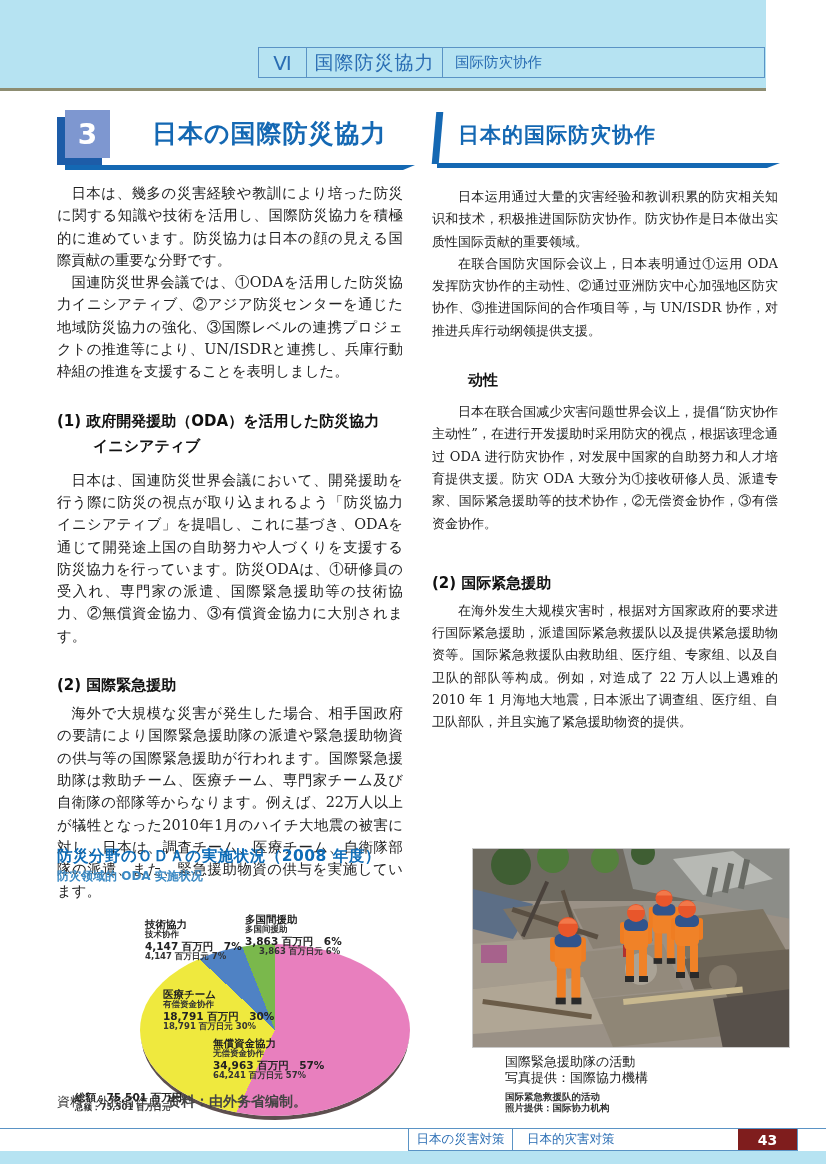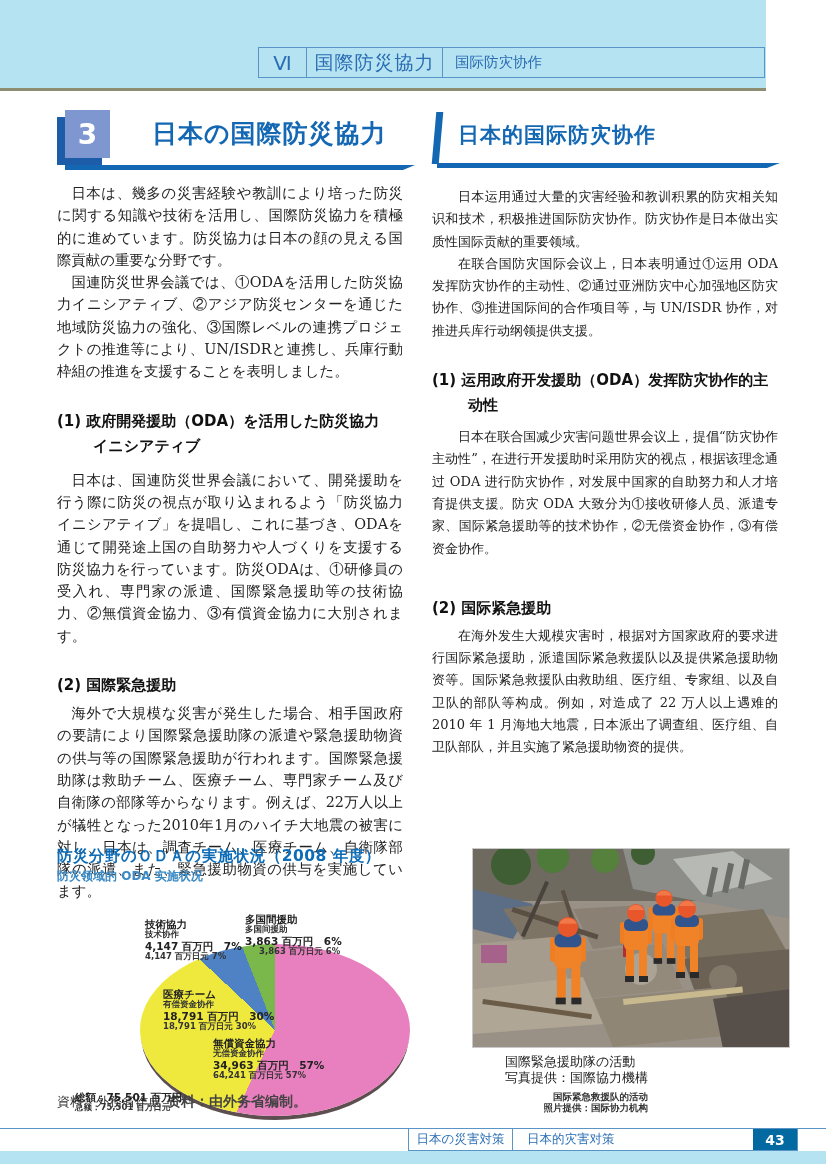--- a/index.html
+++ b/index.html
@@ -57,29 +57,29 @@
   .pie-lbl .l-cn{font-size:8.5px;font-weight:bold;color:#333;}
   .total-lbl{position:absolute;left:18px;top:206px;z-index:2;}
   .src-line{position:absolute;left:57px;top:1093px;font-size:13px;color:#333;}
   .src-line .src-cn{font-size:14px;font-family:var(--sans);font-weight:bold;color:#444;margin-left:6px;}
 
   
   .photo{position:absolute;left:472px;top:848px;width:318px;height:200px;border:1px solid #c9c9c9;overflow:hidden;}
   .photo svg{display:block;}
   .photo-cap{position:absolute;left:505px;top:1054px;line-height:1.25;}
   .photo-cap .cap-jp{font-size:13px;color:#222;}
-  .photo-cap .cap-cn{font-size:9.5px;font-family:var(--sans);font-weight:bold;color:#333;text-align:right;}
+  .photo-cap .cap-cn{font-size:9.5px;font-family:var(--sans);font-weight:bold;color:#333;}
   .photo-cap .cap-cn.first{margin-top:4px;}
 
   
   .f-line{position:absolute;left:0;top:1128px;width:826px;height:1px;background:var(--line-blue);}
   .f-box{position:absolute;left:408px;top:1128px;width:390px;height:23px;border:1px solid var(--line-blue);display:flex;align-items:stretch;background:#fff;font-family:var(--sans);}
   .f-jp{width:104px;display:flex;align-items:center;justify-content:center;font-size:12.5px;color:var(--hdr-blue);border-right:1px solid var(--line-blue);}
   .f-cn{flex:1;display:flex;align-items:center;padding-left:14px;font-size:12.5px;color:var(--hdr-blue);}
-  .f-num{width:44px;background:#0369a1;color:#fff;display:flex;align-items:center;justify-content:center;font-size:14px;font-weight:bold;}
+  .f-num{width:59px;background:#7f1d1d;color:#fff;display:flex;align-items:center;justify-content:center;font-size:14px;font-weight:bold;}
   .f-bar{position:absolute;left:0;top:1151px;width:826px;height:13px;background:var(--band);}
 </style>
 </head>
 <body>
 
 <div class="page">
 
   <div class="band"></div>
   <div class="band-line"></div>
   <div class="hdr-box">
@@ -118,21 +118,20 @@
     <div class="cn-head">
       <div class="cn-bar"></div>
       <div class="cn-title">日本的国际防灾协作</div>
       <div class="cn-rule"></div>
     </div>
     <div class="cn-body">
       <p>日本运用通过大量的灾害经验和教训积累的防灾相关知识和技术，积极推进国际防灾协作。防灾协作是日本做出实质性国际贡献的重要领域。</p>
       <p>在联合国防灾国际会议上，日本表明通过①运用 ODA 发挥防灾协作的主动性、②通过亚洲防灾中心加强地区防灾协作、③推进国际间的合作项目等，与 UN/ISDR 协作，对推进兵库行动纲领提供支援。</p>
     </div>
     <div class="sub-h mt26">
-      <span>(1) 运用政府开发援助（ODA）发挥防灾协作的主</span>
       <span class="hang">动性</span>
     </div>
     <div class="cn-body mt8">
       <p>日本在联合国减少灾害问题世界会议上，提倡“防灾协作主动性”，在进行开发援助时采用防灾的视点，根据该理念通过 ODA 进行防灾协作，对发展中国家的自助努力和人才培育提供支援。防灾 ODA 大致分为①接收研修人员、派遣专家、国际紧急援助等的技术协作，②无偿资金协作，③有偿资金协作。</p>
     </div>
     <div class="sub-h mt36">
       <span>(2) 国际紧急援助</span>
     </div>
     <div class="cn-body mt4">
       <p>在海外发生大规模灾害时，根据对方国家政府的要求进行国际紧急援助，派遣国际紧急救援队以及提供紧急援助物资等。国际紧急救援队由救助组、医疗组、专家组、以及自卫队的部队等构成。例如，对造成了 22 万人以上遇难的 2010 年 1 月海地大地震，日本派出了调查组、医疗组、自卫队部队，并且实施了紧急援助物资的提供。</p>

